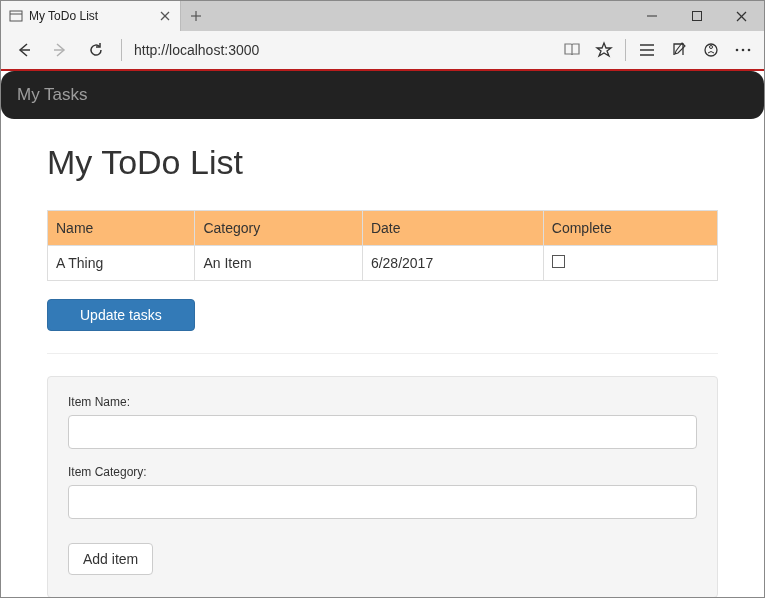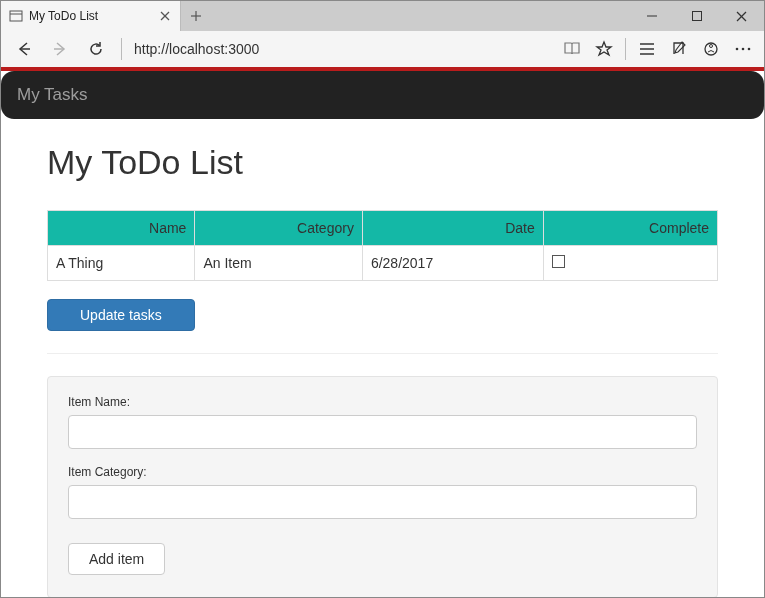--- a/index.html
+++ b/index.html
@@ -48,21 +48,21 @@
     .titlebar-spacer { flex: 1; }
     .window-controls { display: flex; }
     .win-btn {
       width: 45px;
       display: flex; align-items: center; justify-content: center;
       color: #333;
     }
     .chrome-toolbar {
       height: 40px;
       background: #f5f5f5;
-      border-bottom: 4px solid #b91c1c;
+      border-bottom: 2px solid #b91c1c;
       display: flex;
       align-items: center;
       padding: 0 6px;
       gap: 2px;
     }
     .nav-btn {
       width: 34px; height: 34px;
       display: flex; align-items: center; justify-content: center;
       color: #333;
     }
@@ -119,21 +119,21 @@
       margin-bottom: 18px;
     }
     th, td {
       border: 1px solid #ddd;
       padding: 9px 8px;
       text-align: left;
       font-size: 14px;
       color: #333;
       font-weight: normal;
     }
-    th { background: #14b8a6; text-align: right; }
+    th { background: #fdba74; }
     .chk {
       width: 13px; height: 13px;
       border: 1px solid #555;
       display: inline-block;
     }
     .btn-primary {
       background: #337ab7;
       color: #fff;
       border: 1px solid #2e6da4;
       border-radius: 4px;
@@ -167,21 +167,21 @@
       padding: 0 10px;
       font-size: 14px;
       background: #fff;
       margin-bottom: 16px;
     }
     .btn-default {
       background: #fff;
       color: #333;
       border: 1px solid #ccc;
       border-radius: 4px;
-      padding: 7px 20px;
+      padding: 7px 14px;
       font-size: 14px;
       cursor: pointer;
       margin-top: 8px;
     }
     .col-name { width: 22%; }
     .col-cat  { width: 25%; }
     .col-date { width: 27%; }
     .col-comp { width: 26%; }
     svg { display: block; }
   </style>

